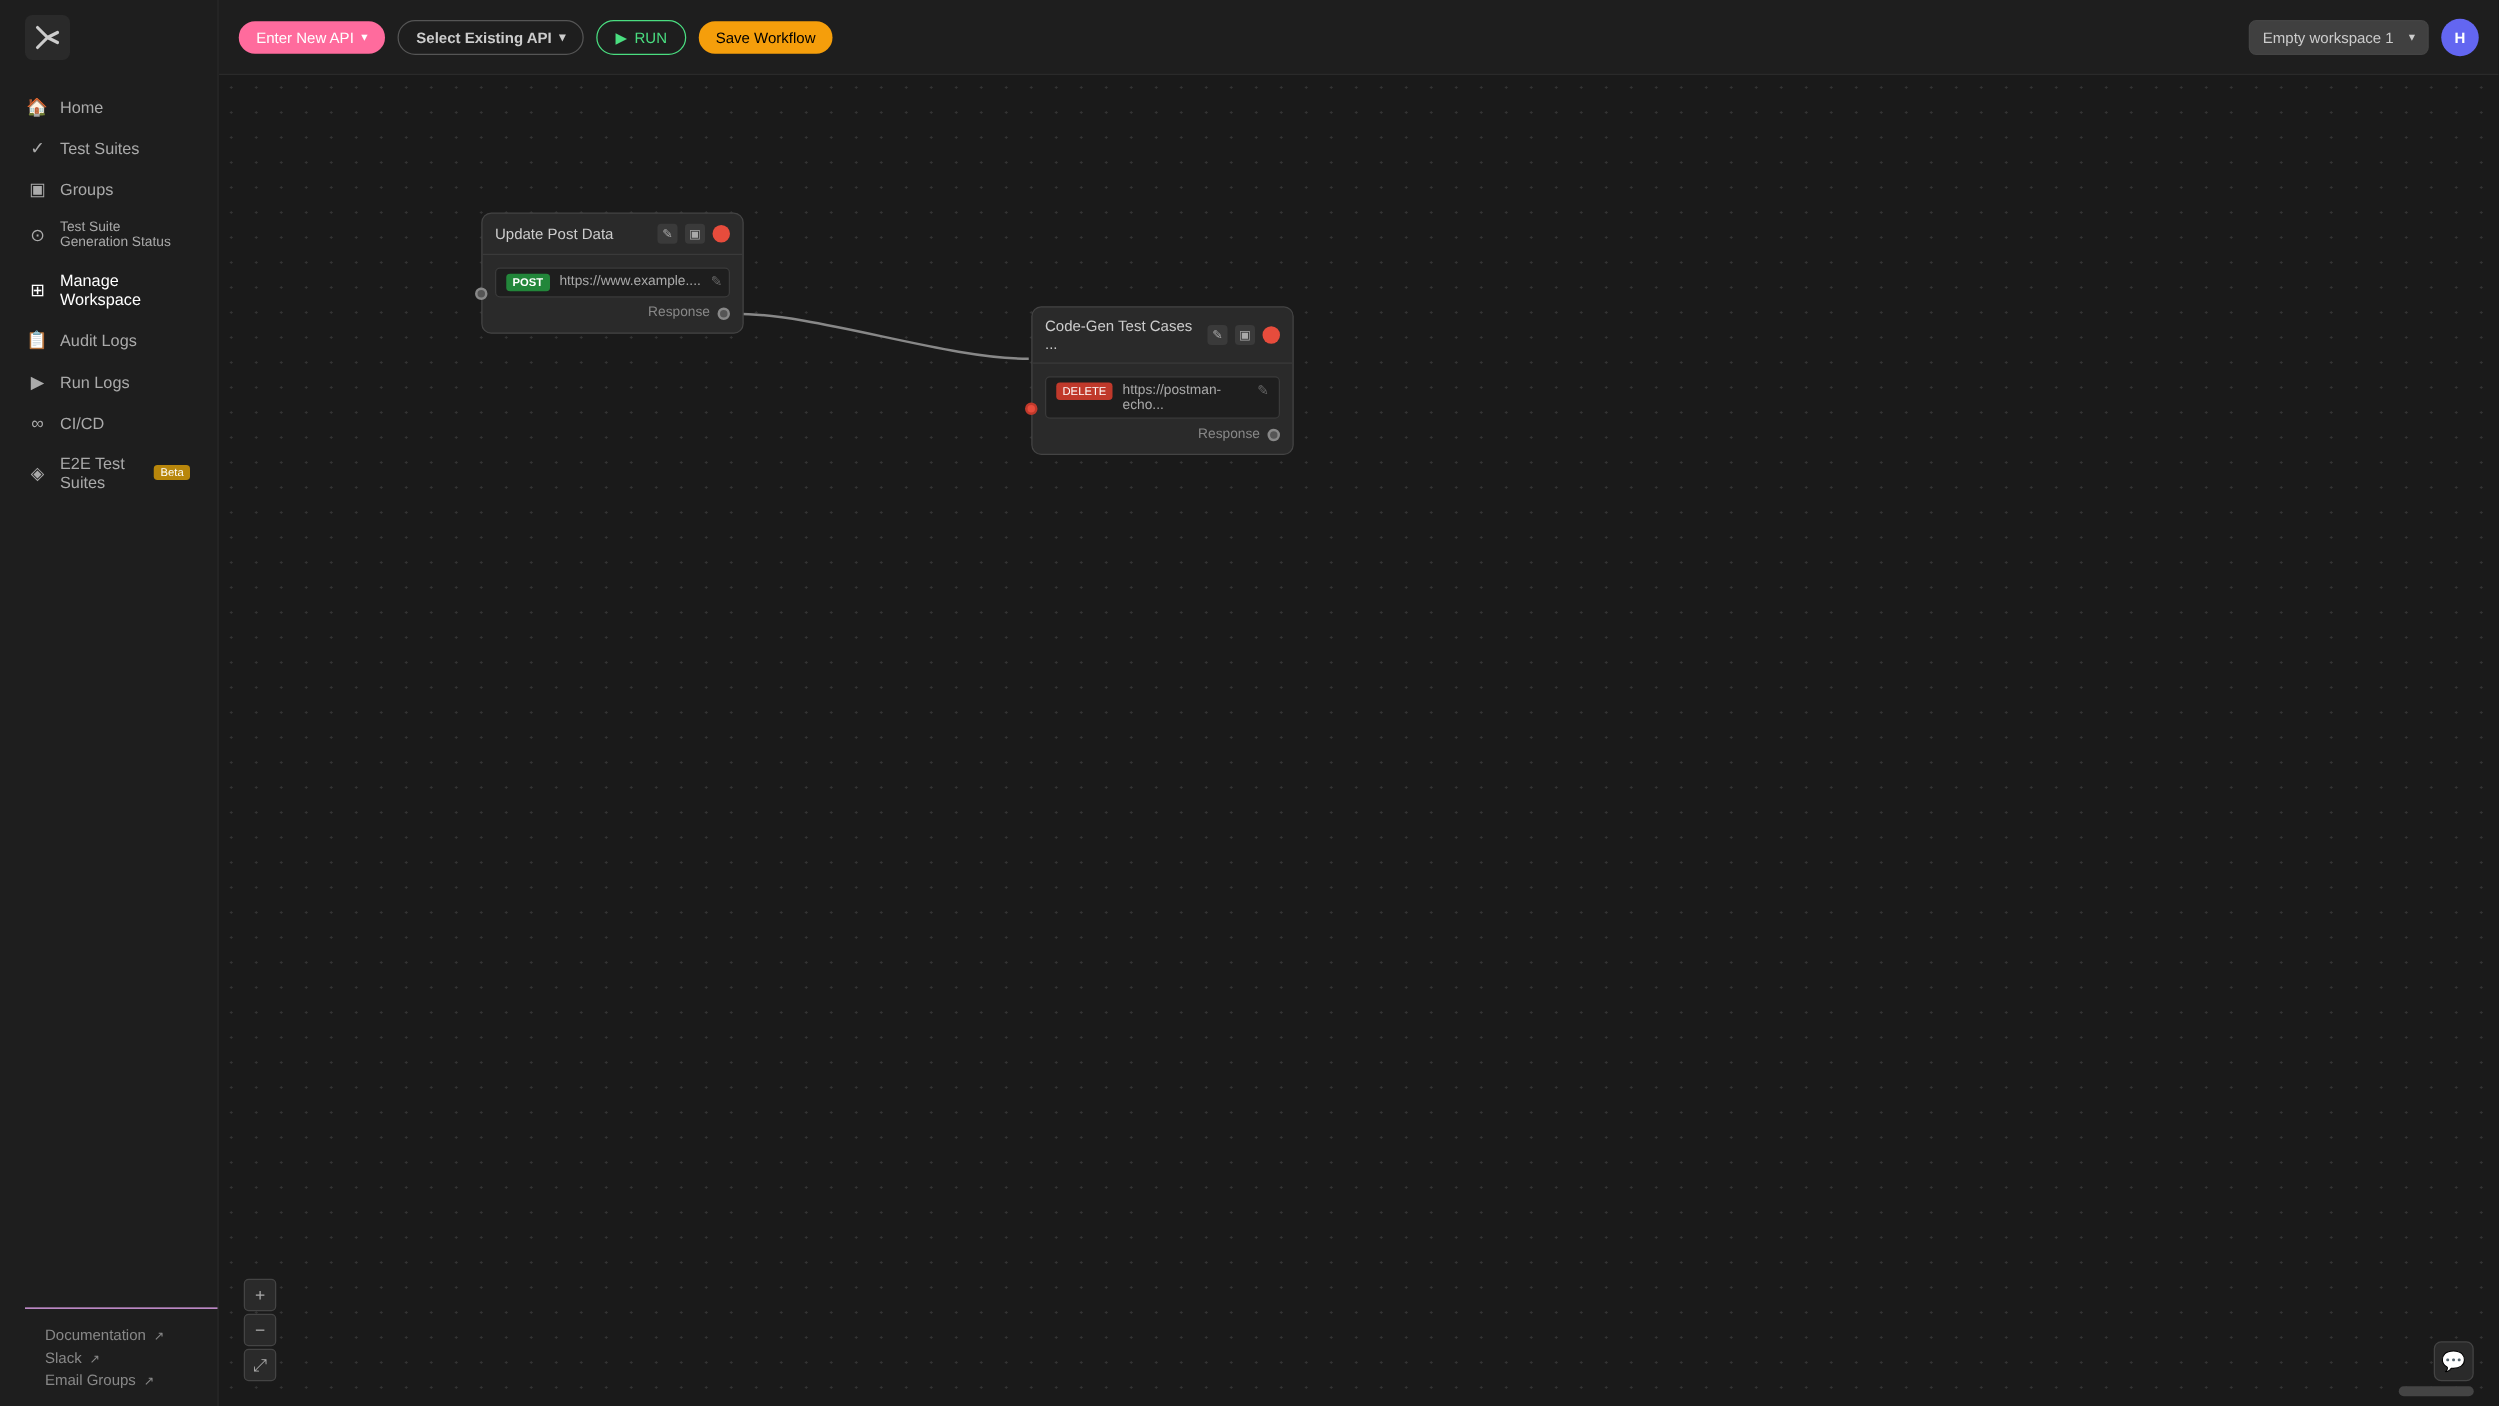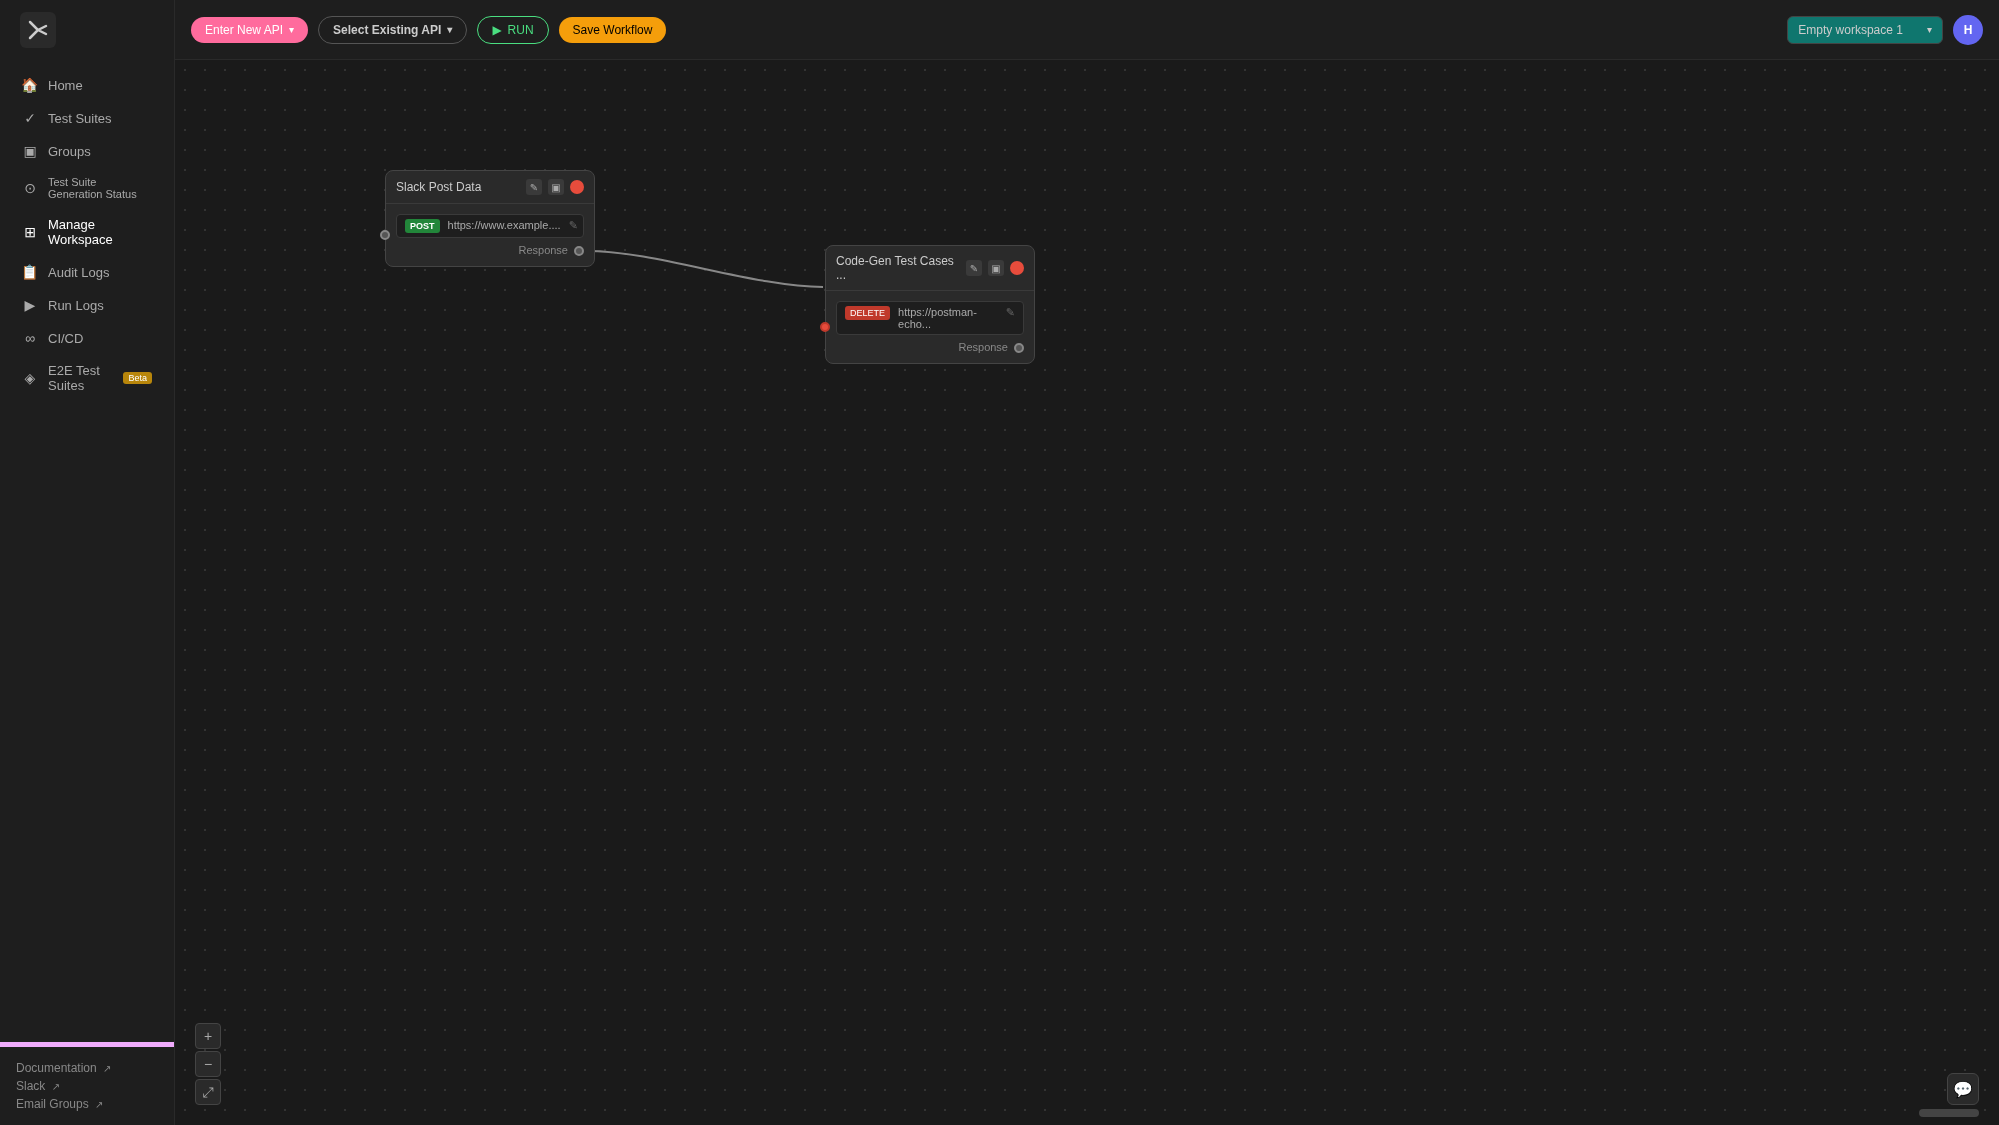--- a/index.html
+++ b/index.html
@@ -39,23 +39,24 @@
       cursor: pointer;
       border-radius: 4px;
       margin: 1px 6px;
       color: #aaa;
       font-size: 13px;
     }
     .sidebar-item.active { color: #fff; }
     .sidebar-item .icon { width: 16px; height: 16px; display: flex; align-items: center; justify-content: center; font-size: 14px; flex-shrink: 0; }
     .sidebar-footer {
       padding: 12px 16px;
-      border-top: 5px solid #f0abfc;
+      border-top: 1px solid #f0abfc;
       font-size: 12px;
       color: #888;
+      margin-left: 20px;
     }
     .sidebar-footer a {
       display: block;
       color: #888;
       text-decoration: none;
       padding: 2px 0;
       cursor: pointer;
     }
     .footer-link-icon { font-size: 10px; margin-left: 3px; }
     .badge {
@@ -129,22 +130,22 @@
       border-radius: 20px;
       padding: 6px 14px;
       font-size: 12px;
       cursor: pointer;
       font-weight: 500;
     }
     .topbar-spacer { flex: 1; }
     .workspace-selector {
       display: flex;
       align-items: center;
-      gap: 24px;
-      background: #0f766e;
+      gap: 12px;
+      background: #404040;
       border: 1px solid #444;
       border-radius: 6px;
       padding: 6px 10px;
       cursor: pointer;
       font-size: 12px;
       color: #ccc;
     }
     .user-avatar {
       width: 30px;
       height: 30px;
@@ -432,21 +433,21 @@
   </div>
 
   <div class="canvas">
 
     <svg class="canvas-svg">
       <path d="M413,191 C480,191 580,227 648,227" stroke="#888" stroke-width="2" fill="none" stroke-dasharray="none"></path>
     </svg>
 
     <div class="node" style="left:210px; top:110px; width:210px;">
       <div class="node-header">
-        <span class="node-title">Slack Post Data</span>
+        <span class="node-title">Update Post Data</span>
         <button class="node-action-btn">✎</button>
         <button class="node-action-btn">▣</button>
         <button class="node-close-btn"></button>
       </div>
       <div class="node-body">
 
         <div class="connector-dot-left"></div>
         <div class="node-endpoint">
           <span class="method-badge-post">POST</span>
           <span class="endpoint-url">https://www.example....</span>

